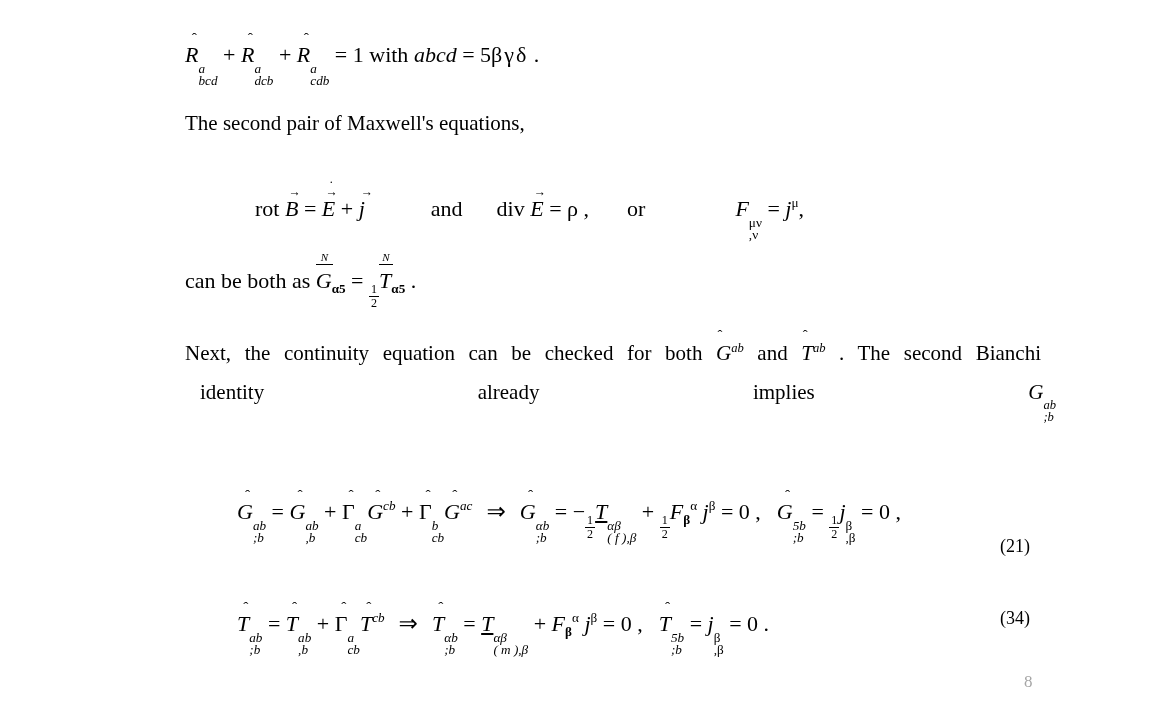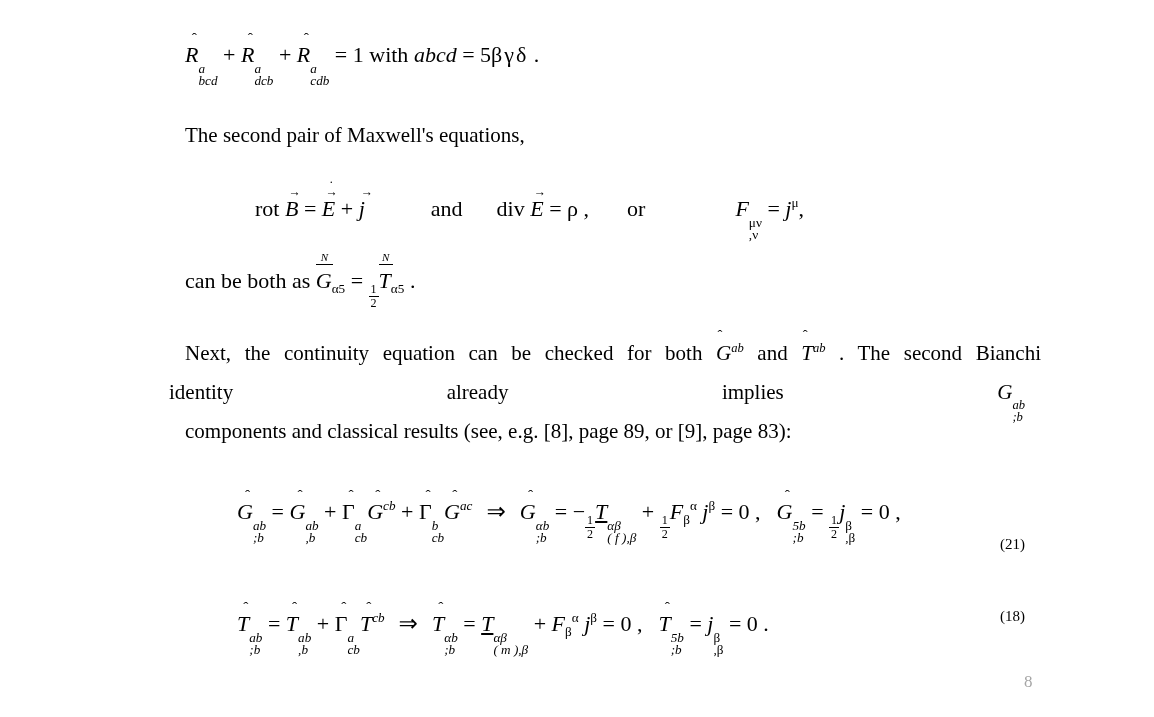--- a/index.html
+++ b/index.html
@@ -3,29 +3,29 @@
 <meta charset="utf-8">
 <style>
   html,body{margin:0;padding:0;background:#ffffff;}
   .page{position:relative;width:1154px;height:717px;background:#ffffff;
         font-family:"Liberation Serif", serif;color:#000;overflow:hidden;}
   .abs{position:absolute;}
   .math{font-size:22px;white-space:nowrap;line-height:30px;}
   .bodytext{font-size:21px;line-height:30px;}
   .para{width:856px;font-size:21px;line-height:30px;}
   .just{text-align:justify;text-align-last:justify;}
-  .eqlabel{font-size:15px;}
+  .eqlabel{font-size:18px;}
   .pagenum{font-size:17px;color:#a6a6a6;font-family:"Liberation Serif", serif;}
 
   
   .mr{font-style:normal;}
   .mi{font-style:italic;font-family:Liberation Serif, serif;}
   .mg{letter-spacing:2px;}
   .msup{font-size:.6em;position:relative;top:-.65em;}
-  .msub{font-size:.6em;position:relative;top:.35em;}
+  .msub{font-size:.6em;position:relative;top:.35em;font-weight:bold;}
   .msup.it,.msub.it{font-style:italic;}
   .mss{display:inline-flex;flex-direction:column;align-items:flex-start;
        font-size:.6em;line-height:.95em;vertical-align:-.8em;}
   .mss.it{font-style:italic;}
   .mss .s1,.mss .s2{display:block;}
   .mhat{position:relative;display:inline-block;}
   .mhat .b{font-style:italic;}
   .mhat.up .b{font-style:normal;}
   .mhat .a{position:absolute;left:.1em;right:-.25em;top:-.55em;text-align:center;
            font-size:.7em;line-height:.8em;font-style:normal;}
@@ -41,25 +41,25 @@
   .mu{font-style:italic;text-decoration:underline;}
   .mfrac{display:inline-flex;flex-direction:column;align-items:center;
          font-size:.55em;line-height:1.05;vertical-align:-.45em;}
   .mfrac .fn{border-bottom:1px solid #000;padding:0 2px;}
   .mfrac .fd{padding:0 2px;}
   .mimp{font-size:1.05em;}
   .msp{display:inline-block;height:1px;}
 
   
   #eqA{left:185px;top:40px;}
-  #introText{left:185px;top:120px;}
+  #introText{left:185px;top:108px;}
   #eqB{left:255px;top:194px;}
   #eqC{left:185px;top:266px;}
   #paraL1{left:185px;top:338px;}
-  #paraL2{left:169px;top:377px;}
+  #paraL2{left:200px;top:377px;}
   #paraL3{left:185px;top:416px;}
   #eq21{left:237px;top:496px;}
   #lbl21{left:1000px;top:536px;}
   #eq22{left:237px;top:608px;}
   #lbl22{left:1000px;top:608px;}
   #pageNum{left:1024px;top:672px;}
 </style>
 </head>
 <body>
 
@@ -86,21 +86,20 @@
   <div id="eqC" class="abs math"><span class="mr">can be both as </span><span class="mbarN"><span class="b">G</span><span class="n">N</span></span><span class="msub">α5</span><span class="mr"> = </span><span class="mfrac">
         <span class="fn">1</span>
         <span class="fd">2</span>
       </span><span class="mbarN"><span class="b">T</span><span class="n">N</span></span><span class="msub">α5</span><span class="mr">  .</span></div>
 
   <div id="paraL1" class="abs para just"><span class="mr">Next, the continuity equation can be checked for both </span><span class="mhat"><span class="b">G</span><span class="a">ˆ</span></span><span class="msup it">ab</span><span class="mr"> and </span><span class="mhat"><span class="b">T</span><span class="a">ˆ</span></span><span class="msup it">ab</span><span class="mr"> . The second Bianchi</span></div>
   <div id="paraL2" class="abs para just"><span class="mr">identity already implies </span><span class="mi">G</span><span class="mss it">
         <span class="s1">ab</span>
         <span class="s2">;b</span>
       </span></div>
-  <div id="paraL3" class="abs para"><span class="mr">components and classical results (see, e.g. [8], page 89, or [9], page 83):</span></div>
 
   <div id="eq21" class="abs math"><span class="mhat"><span class="b">G</span><span class="a">ˆ</span></span><span class="mss it">
         <span class="s1">ab</span>
         <span class="s2">;b</span>
       </span><span class="mr"> = </span><span class="mhat"><span class="b">G</span><span class="a">ˆ</span></span><span class="mss it">
         <span class="s1">ab</span>
         <span class="s2">,b</span>
       </span><span class="mr"> + </span><span class="mhat up"><span class="b">Γ</span><span class="a">ˆ</span></span><span class="mss it">
         <span class="s1">a</span>
         <span class="s2">cb</span>
@@ -146,17 +145,17 @@
       </span><span class="mr"> = </span><span class="mu">T</span><span class="mss it">
         <span class="s1">αβ</span>
         <span class="s2">( m ),β</span>
       </span><span class="mr"> + </span><span class="mi">F</span><span class="msub">β</span><span class="msup">α</span><span class="mi"> j</span><span class="msup">β</span><span class="mr"> = 0 ,</span><span class="msp" style="width: 16px;"></span><span class="mhat"><span class="b">T</span><span class="a">ˆ</span></span><span class="mss it">
         <span class="s1">5b</span>
         <span class="s2">;b</span>
       </span><span class="mr"> = </span><span class="mi">j</span><span class="mss">
         <span class="s1">β</span>
         <span class="s2">,β</span>
       </span><span class="mr"> = 0 .</span></div>
-  <div id="lbl22" class="abs eqlabel">(18)</div>
+  <div id="lbl22" class="abs eqlabel">(34)</div>
 
   <div id="pageNum" class="abs pagenum">8</div>
 
 </div>
 
 </body></html>

